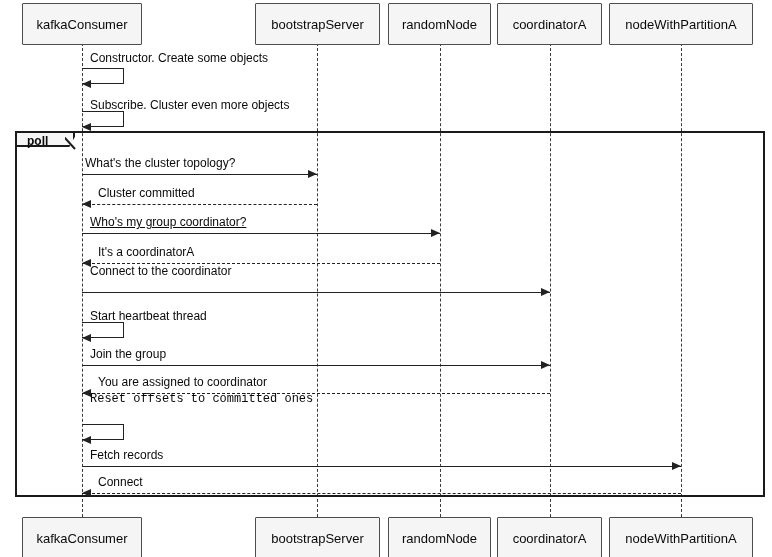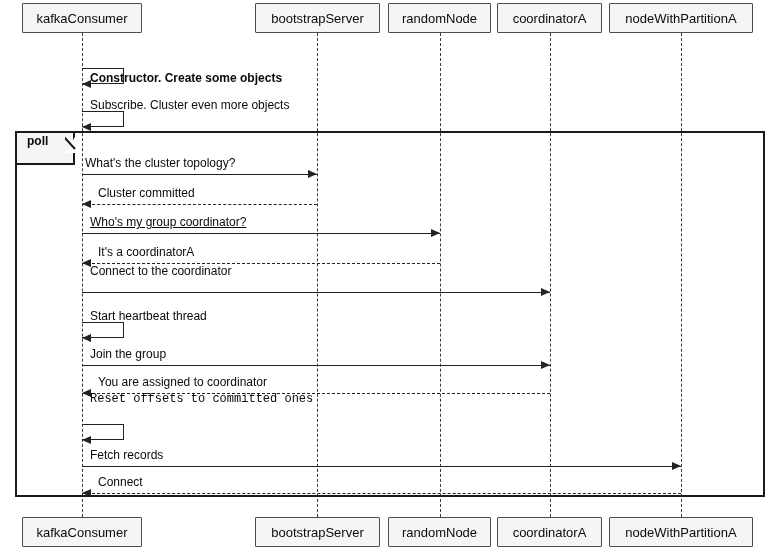--- a/index.html
+++ b/index.html
@@ -25,21 +25,21 @@
     background: #f5f5f5;
     border: 1.5px solid #4d4d4d;
     color: #0a0a0a;
     font-size: 13px;
     line-height: 1;
     text-align: center;
     white-space: nowrap;
     display: flex;
     align-items: center;
     justify-content: center;
-    height: 30px;
+    height: 42px;
     border-radius: 1px;
     box-shadow: 0 0 0 0 transparent;
   }
   
   .lifeline {
     position: absolute;
     width: 0;
     border-left: 1.4px dashed #3a3a3a;
   }
   
@@ -115,28 +115,28 @@
 <div id="diagram">
   <div id="lifelines-layer">
       <div class="lifeline" style="left: 82px; top: 33px; height: 484px;"></div>
       <div class="lifeline" style="left: 317px; top: 33px; height: 484px;"></div>
       <div class="lifeline" style="left: 440px; top: 33px; height: 484px;"></div>
       <div class="lifeline" style="left: 550px; top: 33px; height: 484px;"></div>
       <div class="lifeline" style="left: 681px; top: 33px; height: 484px;"></div>
     </div>
   <div id="fragment-layer">
       <div class="fragment" style="left: 15px; top: 131px; width: 750px; height: 366px;"></div>
-      <div class="fragment-label" style="left: 17px; top: 133px; width: 58px; height: 32px;">poll</div>
+      <div class="fragment-label" style="left: 17px; top: 133px; width: 58px; height: 14px;">poll</div>
       <div class="fragment-label-clip" style="left: 66px; top: 133px; border-width: 0px 0px 20px 11px; border-color: transparent transparent rgb(255, 255, 255);"></div>
       <div style="position: absolute; left: 65px; top: 132px; width: 14px; height: 22px; overflow: hidden;">
         <div style="position: absolute; left: -4px; top: 0px; width: 22px; height: 0px; border-top: 2px solid rgb(26, 26, 26); transform-origin: 0px 0px; transform: rotate(48deg);"></div>
       </div>
     </div>
   <div id="messages-layer">
-      <div class="msg-label" style="left: 90px; top: 72px; font-weight: bold;">Constructor. Create some objects</div>
+      <div class="msg-label" style="left: 90px; top: 52px;">Constructor. Create some objects</div>
       <div class="self-loop" style="left: 82px; top: 68px; width: 42px; height: 16px;"></div>
       <div class="arrowhead left" style="left: 82px; top: 79.5px;"></div>
       <div class="msg-label" style="left: 90px; top: 99px;">Subscribe. Cluster even more objects</div>
       <div class="self-loop" style="left: 82px; top: 111px; width: 42px; height: 16px;"></div>
       <div class="arrowhead left" style="left: 82px; top: 122.5px;"></div>
       <div class="msg-line" style="left: 82px; top: 174px; width: 235px;"></div>
       <div class="arrowhead right" style="top: 170px; left: 308px;"></div>
       <div class="msg-label" style="top: 157px; left: 85px;">What's the cluster topology?</div>
       <div class="msg-line dashed" style="left: 82px; top: 204px; width: 235px;"></div>
       <div class="arrowhead left" style="top: 200px; left: 82px;"></div>

